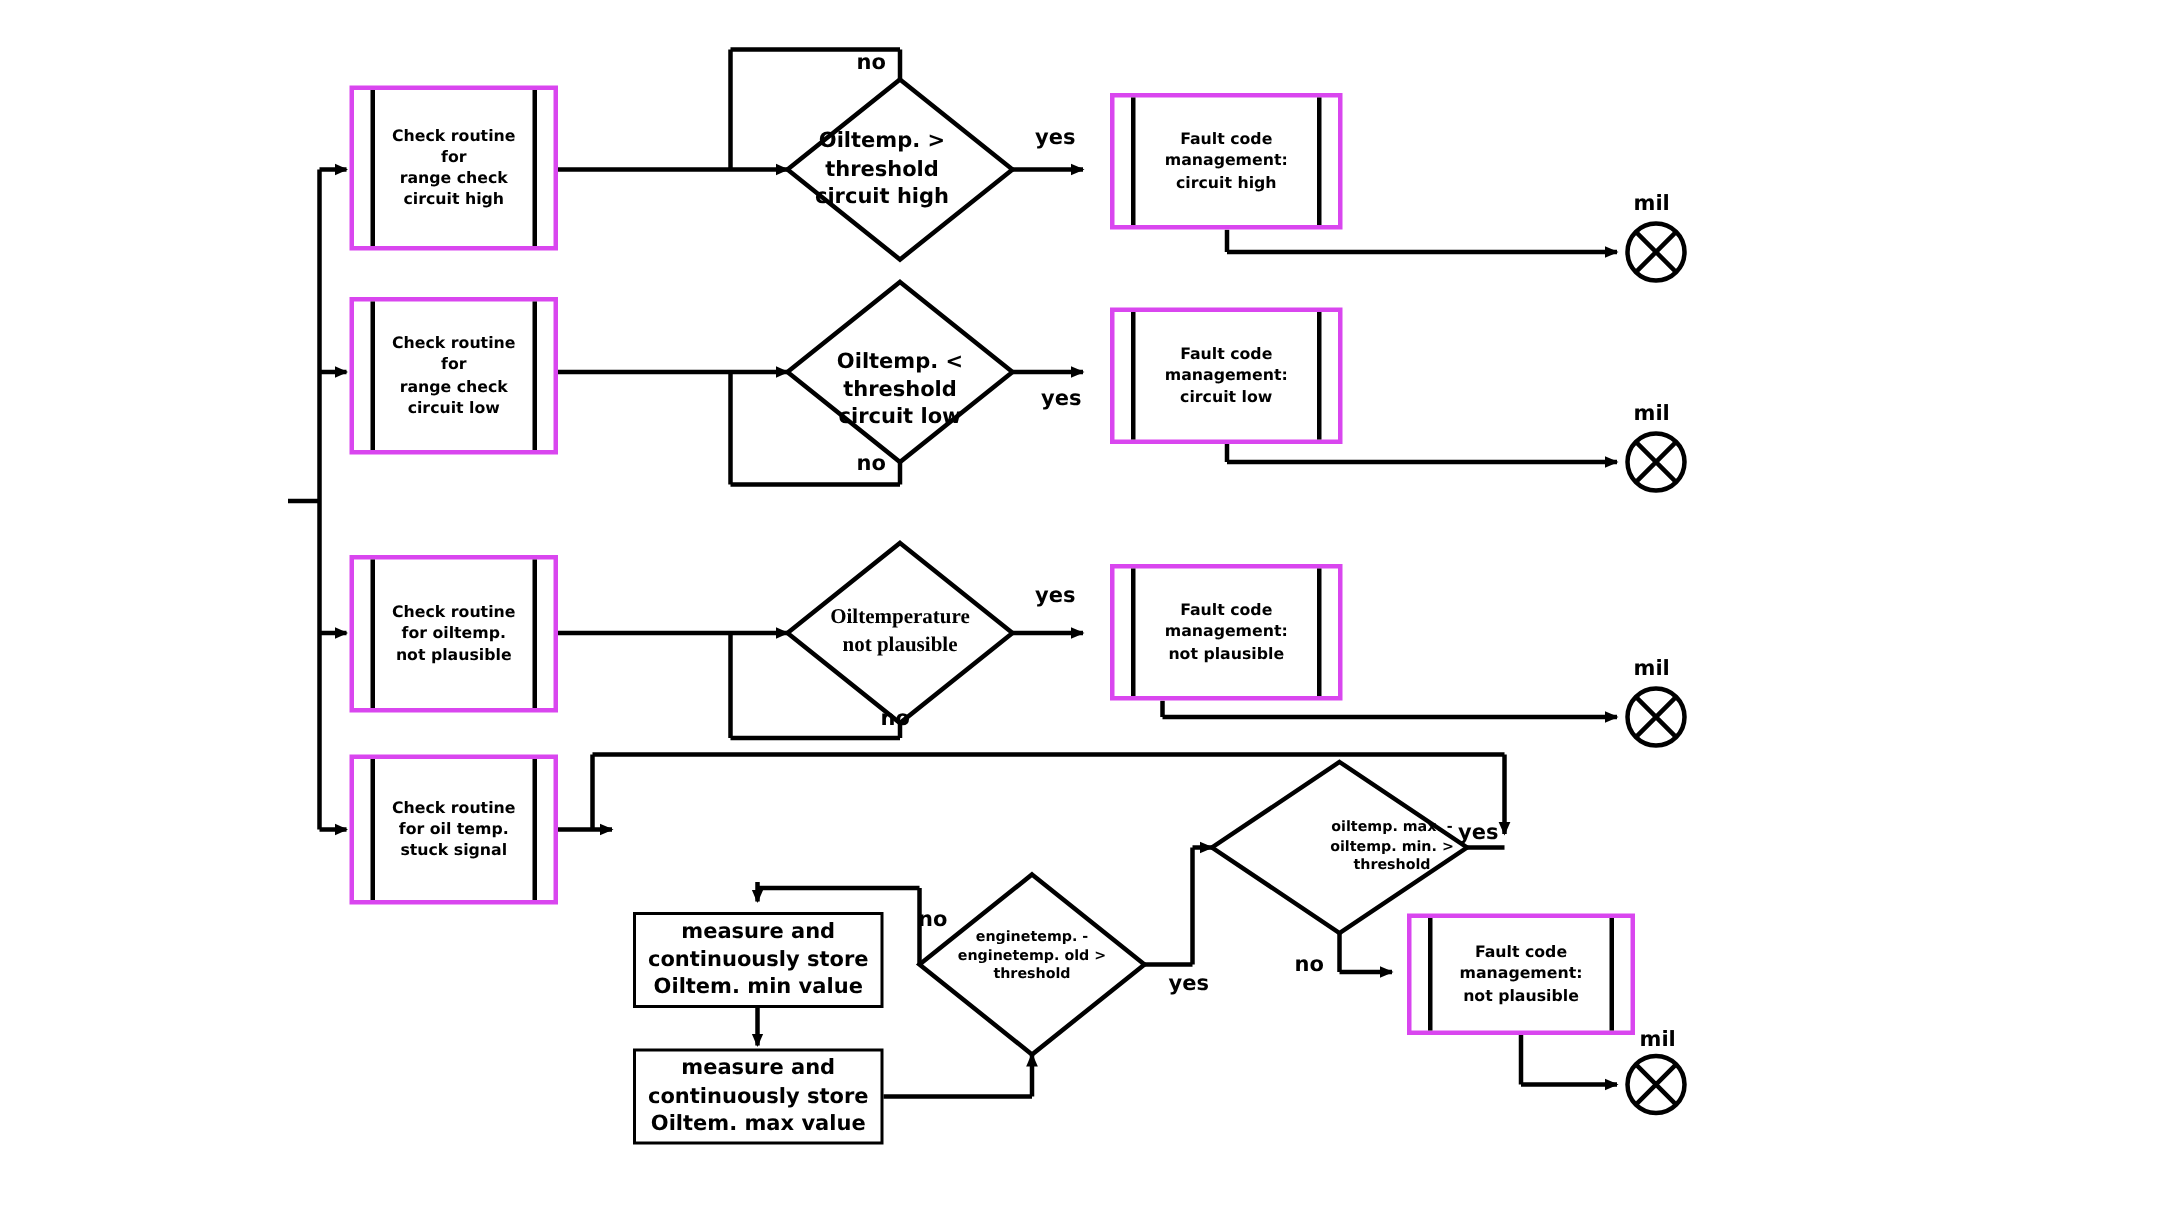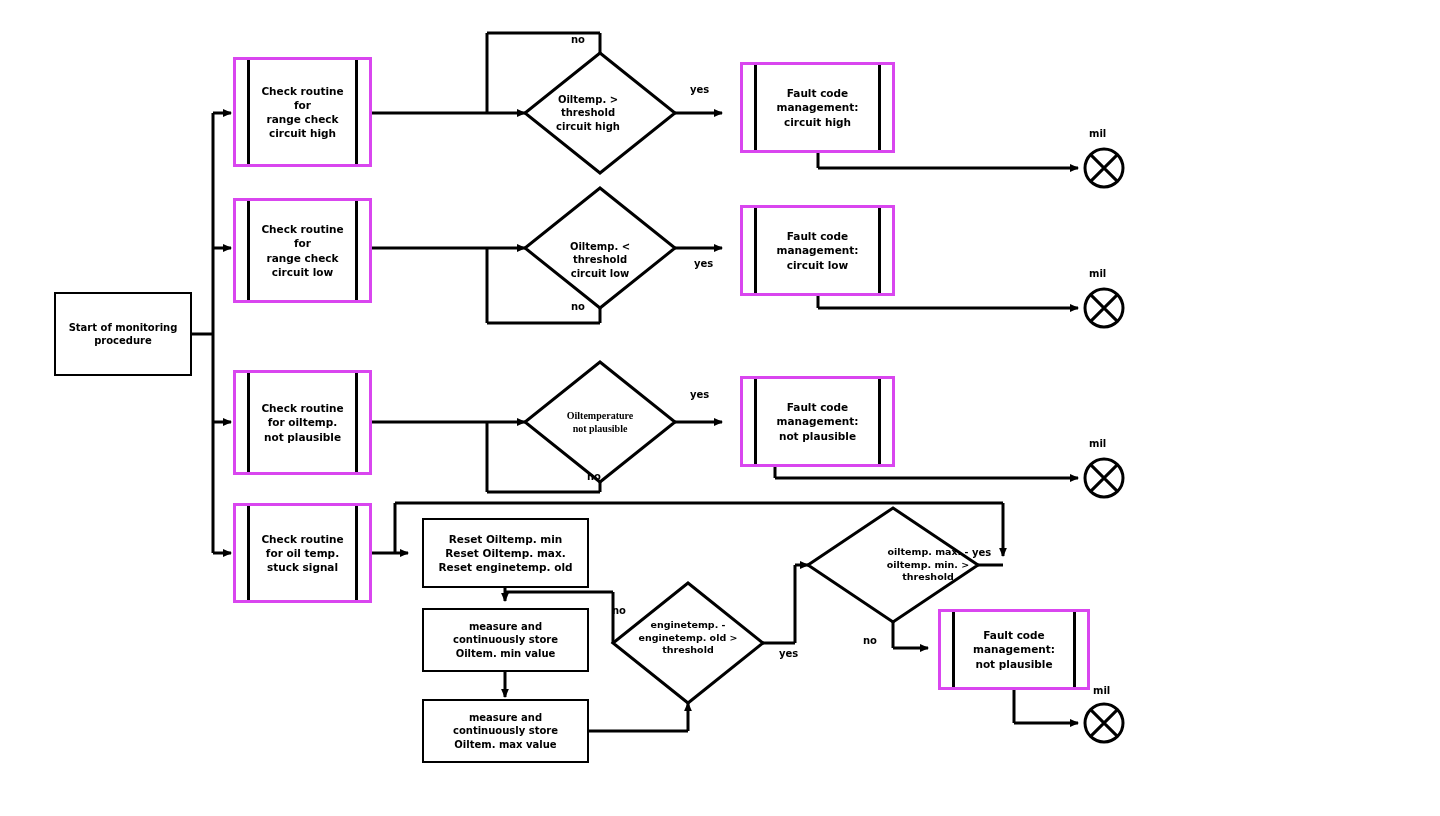--- a/index.html
+++ b/index.html
@@ -19,21 +19,21 @@
   .pproc::before{left:11px;}
   .pproc::after{right:11px;}
   .pproc .txt{text-align:center;line-height:1.35;color:#000;position:relative;z-index:2;padding:0 16px;}
 
   
   .dia{position:absolute;display:flex;align-items:center;justify-content:center;text-align:center;line-height:1.35;color:#000;pointer-events:none;}
 
   .edge-label{position:absolute;color:#000;white-space:nowrap;}
   .mil-label{position:absolute;color:#000;white-space:nowrap;}
   .t105{font-size:10.5px;font-weight:bold;}
-  .t10{font-size:10px;font-weight:bold;}
+  .t10{font-size:14px;font-weight:bold;}
   .t95{font-size:9.5px;font-weight:bold;}
 </style>
 </head>
 <body>
 
 <div id="canvas">
 
   <svg id="wires" viewBox="0 0 1440 816">
     <defs>
       <marker id="ar" markerWidth="9" markerHeight="9" refX="8" refY="4.5" orient="auto" markerUnits="userSpaceOnUse">
@@ -119,23 +119,20 @@
       <path d="M1090.6,709.6 L1117.4,736.4 M1117.4,709.6 L1090.6,736.4"></path>
     </g>
   </svg>
 
   <div class="dia t10" style="left:518px;top:83px;width:140px;height:60px;">Oiltemp. &gt;<br>threshold<br>circuit high</div>
   <div class="dia t10" style="left:530px;top:230px;width:140px;height:60px;">Oiltemp. &lt;<br>threshold<br>circuit low</div>
   <div class="dia t10" style="left:524px;top:400px;width:152px;height:44px;font-family:Liberation Serif, serif;">Oiltemperature<br>not plausible</div>
   <div class="dia t95" style="left:616px;top:608px;width:144px;height:60px;">enginetemp. -<br>enginetemp. old &gt;<br>threshold</div>
   <div class="dia t95" style="left:856px;top:535px;width:144px;height:60px;">oiltemp. max. -<br>oiltemp. min. &gt;<br>threshold</div>
 
-  <div class="node rect" style="left:54px;top:292px;width:138px;height:84px;">
-    <span class="txt t10">Start of monitoring<br>procedure</span>
-  </div>
 
   <div class="node pproc" style="left:233px;top:57px;width:139px;height:110px;">
     <span class="txt t105">Check routine<br>for<br>range check<br>circuit high</span>
   </div>
 
   <div class="node pproc" style="left:233px;top:198px;width:139px;height:105px;">
     <span class="txt t105">Check routine<br>for<br>range check<br>circuit low</span>
   </div>
 
   <div class="node pproc" style="left:233px;top:370px;width:139px;height:105px;">
@@ -155,23 +152,20 @@
   </div>
 
   <div class="node pproc" style="left:740px;top:376px;width:155px;height:91px;">
     <span class="txt t105">Fault code<br>management:<br>not plausible</span>
   </div>
 
   <div class="node pproc" style="left:938px;top:609px;width:152px;height:81px;">
     <span class="txt t105">Fault code<br>management:<br>not plausible</span>
   </div>
 
-  <div class="node rect" style="left:422px;top:518px;width:167px;height:70px;">
-    <span class="txt t105">Reset Oiltemp. min<br>Reset Oiltemp. max.<br>Reset enginetemp. old</span>
-  </div>
 
   <div class="node rect" style="left:422px;top:608px;width:167px;height:64px;">
     <span class="txt t10">measure and<br>continuously store<br>Oiltem. min value</span>
   </div>
 
   <div class="node rect" style="left:422px;top:699px;width:167px;height:64px;">
     <span class="txt t10">measure and<br>continuously store<br>Oiltem. max value</span>
   </div>
 
   <div class="edge-label t10" style="left:571px;top:34px;">no</div>

